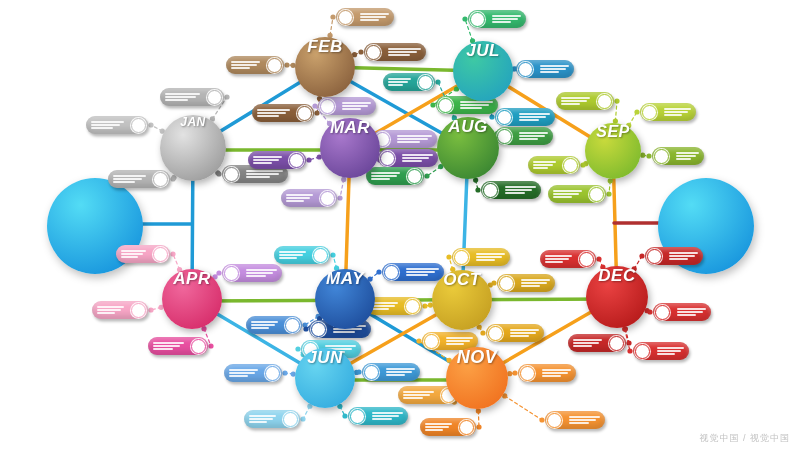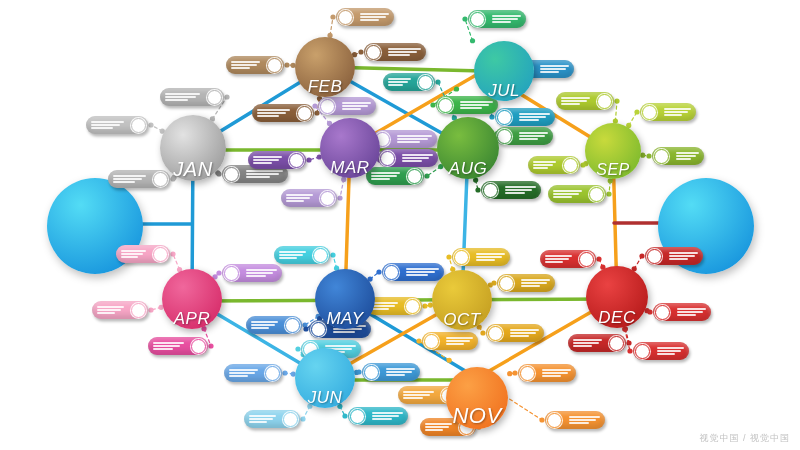--- a/index.html
+++ b/index.html
@@ -6,22 +6,22 @@
   .canvas{position:relative;width:800px;height:450px;background:#fff;overflow:hidden;
           font-family:"Liberation Sans",sans-serif;}
   #wires{position:absolute;left:0;top:0;width:800px;height:450px;}
   .year{position:absolute;border-radius:50%;color:#fff;display:flex;flex-direction:column;
         align-items:center;justify-content:flex-start;text-align:center;
         box-shadow:2px 4px 8px rgba(0,0,0,.25);}
   .year .yr{font-style:italic;font-weight:bold;font-size:21px;margin-top:12px;
             text-shadow:1px 1px 2px rgba(0,0,0,.35);letter-spacing:1px;}
   .year .hd{font-size:5px;font-weight:bold;margin-top:2px;}
   .year .bd{font-size:3.4px;line-height:1.3;padding:1px 13px 0 13px;opacity:.95;}
-  .month{position:absolute;border-radius:50%;display:flex;align-items:flex-end;justify-content:center;
-         color:#fff;font-style:italic;font-weight:normal;letter-spacing:.5px;
+  .month{position:absolute;border-radius:50%;display:flex;align-items:flex-start;justify-content:center;
+         color:#fff;font-style:italic;font-weight:bold;letter-spacing:.5px;
          box-shadow:2px 3px 7px rgba(0,0,0,.3);text-shadow:1px 1px 2px rgba(0,0,0,.35);}
   .pill{position:absolute;height:18px;border-radius:9px;display:flex;align-items:center;
         box-shadow:1.5px 2.5px 3px rgba(0,0,0,.28), inset 0 -4px 6px rgba(0,0,0,.14),
                    inset 0 3px 4px rgba(255,255,255,.28);}
   .badge{width:13px;height:13px;border-radius:50%;background:#fff;flex:0 0 13px;
          display:flex;align-items:center;justify-content:center;
          font-size:5.5px;font-weight:bold;box-shadow:0 0 0 1px rgba(255,255,255,.85);}
   .tlines{flex:1;display:flex;flex-direction:column;gap:1.6px;padding:0 5px;min-width:0;}
   .tlines i{display:block;height:1.8px;background:rgba(255,255,255,.85);border-radius:1px;}
   .tlines i:nth-child(2){width:88%;}
@@ -639,51 +639,51 @@
         <span class="badge" style="color:#c62828;border:1.5px solid #c62828;margin:0 2px;"></span>
       </div>
       <div class="pill" style="left: 633px; top: 342px; width: 56px; background: rgb(217, 48, 48);">
         <span class="badge" style="color:#d93030;border:1.5px solid #d93030;margin:0 2px;"></span>
         <span class="tlines">
           <i></i>
           <i></i>
           <i></i>
         </span>
       </div>
-      <div class="month" style="left: 160px; top: 115px; width: 66px; height: 66px; background: radial-gradient(circle at 35% 30%, rgb(226, 226, 226), rgb(141, 141, 141)); font-size: 20px;">
+      <div class="month" style="left: 160px; top: 115px; width: 66px; height: 66px; background: radial-gradient(circle at 35% 30%, rgb(226, 226, 226), rgb(141, 141, 141)); font-size: 12px;">
         <span>JAN</span>
       </div>
       <div class="month" style="left: 295px; top: 37px; width: 60px; height: 60px; background: radial-gradient(circle at 35% 30%, rgb(201, 160, 107), rgb(124, 83, 51)); font-size: 17px;">
         <span>FEB</span>
       </div>
       <div class="month" style="left: 320px; top: 118px; width: 60px; height: 60px; background: radial-gradient(circle at 35% 30%, rgb(168, 120, 204), rgb(92, 58, 142)); font-size: 17px;">
         <span>MAR</span>
       </div>
       <div class="month" style="left: 162px; top: 269px; width: 60px; height: 60px; background: radial-gradient(circle at 35% 30%, rgb(240, 103, 156), rgb(209, 32, 95)); font-size: 17px;">
         <span>APR</span>
       </div>
       <div class="month" style="left: 315px; top: 269px; width: 60px; height: 60px; background: radial-gradient(circle at 35% 30%, rgb(65, 134, 216), rgb(22, 65, 143)); font-size: 17px;">
         <span>MAY</span>
       </div>
       <div class="month" style="left: 295px; top: 348px; width: 60px; height: 60px; background: radial-gradient(circle at 35% 30%, rgb(102, 212, 240), rgb(42, 164, 220)); font-size: 17px;">
         <span>JUN</span>
       </div>
-      <div class="month" style="left: 474px; top: 41px; width: 60px; height: 60px; background: radial-gradient(circle at 35% 30%, rgb(62, 201, 164), rgb(30, 155, 196)); font-size: 17px;">
+      <div class="month" style="left: 453px; top: 41px; width: 60px; height: 60px; background: radial-gradient(circle at 35% 30%, rgb(62, 201, 164), rgb(30, 155, 196)); font-size: 17px;">
         <span>JUL</span>
       </div>
       <div class="month" style="left: 437px; top: 117px; width: 62px; height: 62px; background: radial-gradient(circle at 35% 30%, rgb(121, 189, 63), rgb(44, 122, 47)); font-size: 17px;">
         <span>AUG</span>
       </div>
       <div class="month" style="left: 585px; top: 123px; width: 56px; height: 56px; background: radial-gradient(circle at 35% 30%, rgb(200, 218, 60), rgb(109, 179, 42)); font-size: 16px;">
         <span>SEP</span>
       </div>
       <div class="month" style="left: 432px; top: 270px; width: 60px; height: 60px; background: radial-gradient(circle at 35% 30%, rgb(234, 202, 58), rgb(189, 150, 28)); font-size: 17px;">
         <span>OCT</span>
       </div>
-      <div class="month" style="left: 446px; top: 367px; width: 62px; height: 62px; background: radial-gradient(circle at 35% 30%, rgb(252, 160, 69), rgb(238, 104, 23)); font-size: 22px;">
+      <div class="month" style="left: 446px; top: 347px; width: 62px; height: 62px; background: radial-gradient(circle at 35% 30%, rgb(252, 160, 69), rgb(238, 104, 23)); font-size: 18px;">
         <span>NOV</span>
       </div>
       <div class="month" style="left: 586px; top: 266px; width: 62px; height: 62px; background: radial-gradient(circle at 35% 30%, rgb(234, 66, 66), rgb(171, 18, 18)); font-size: 17px;">
         <span>DEC</span>
       </div>
     </div>
   <div class="watermark">视觉中国 / 视觉中国</div>
 </div>
 
 </body></html>

